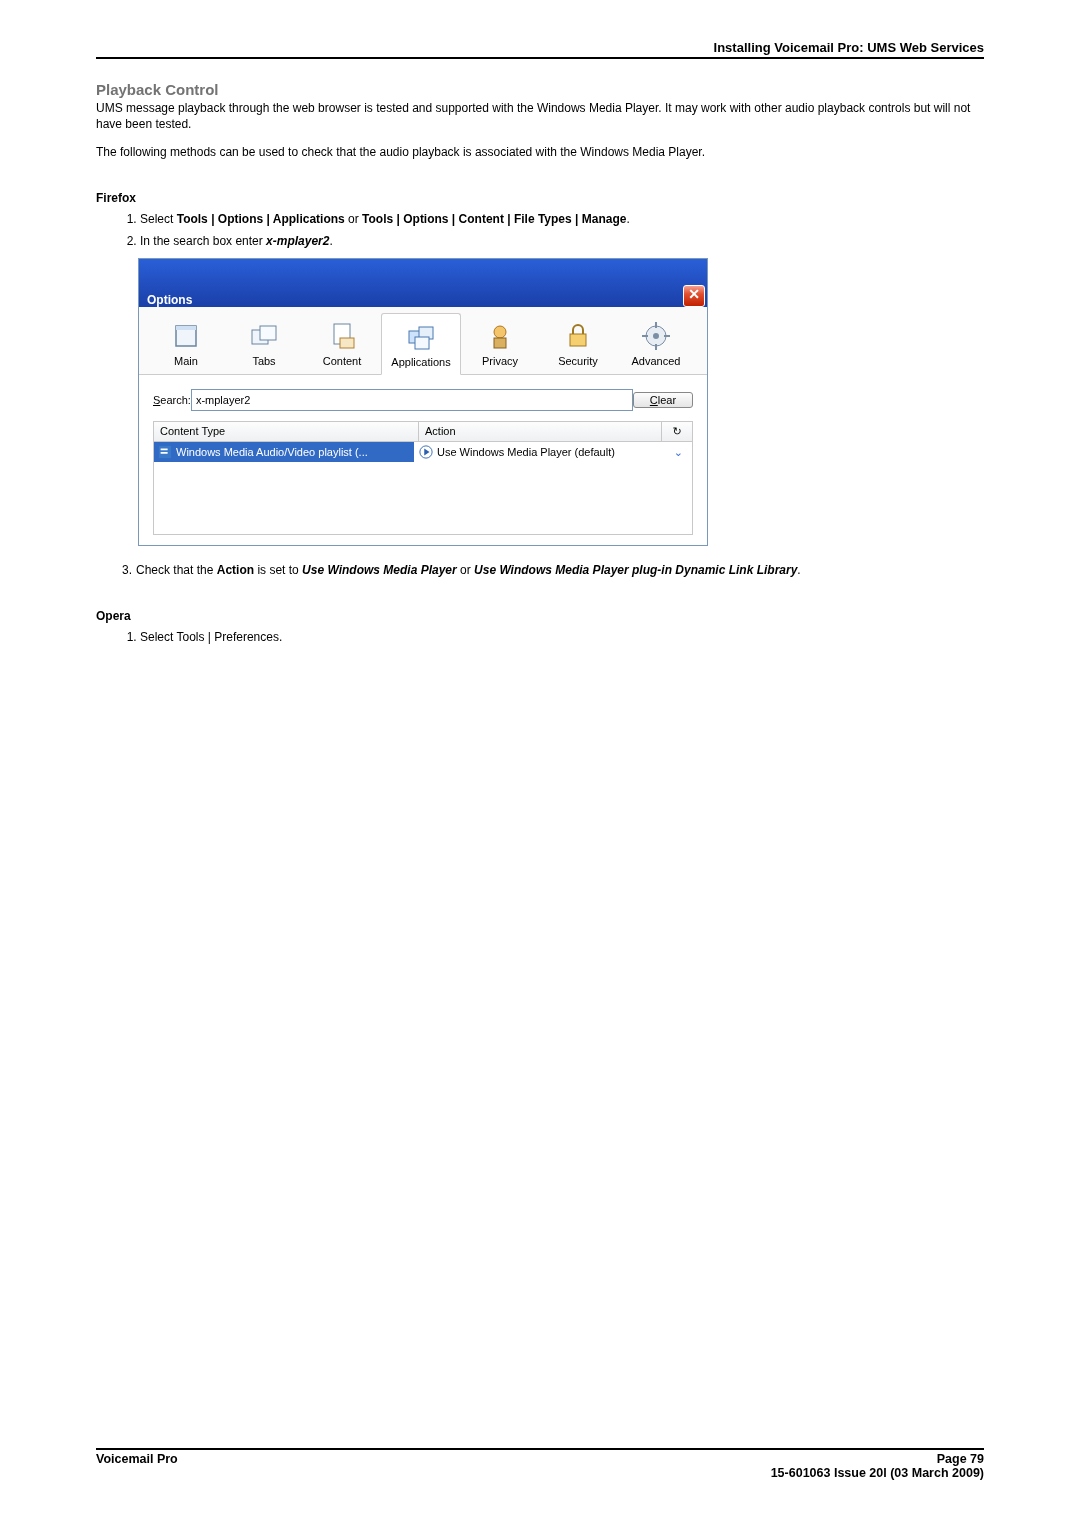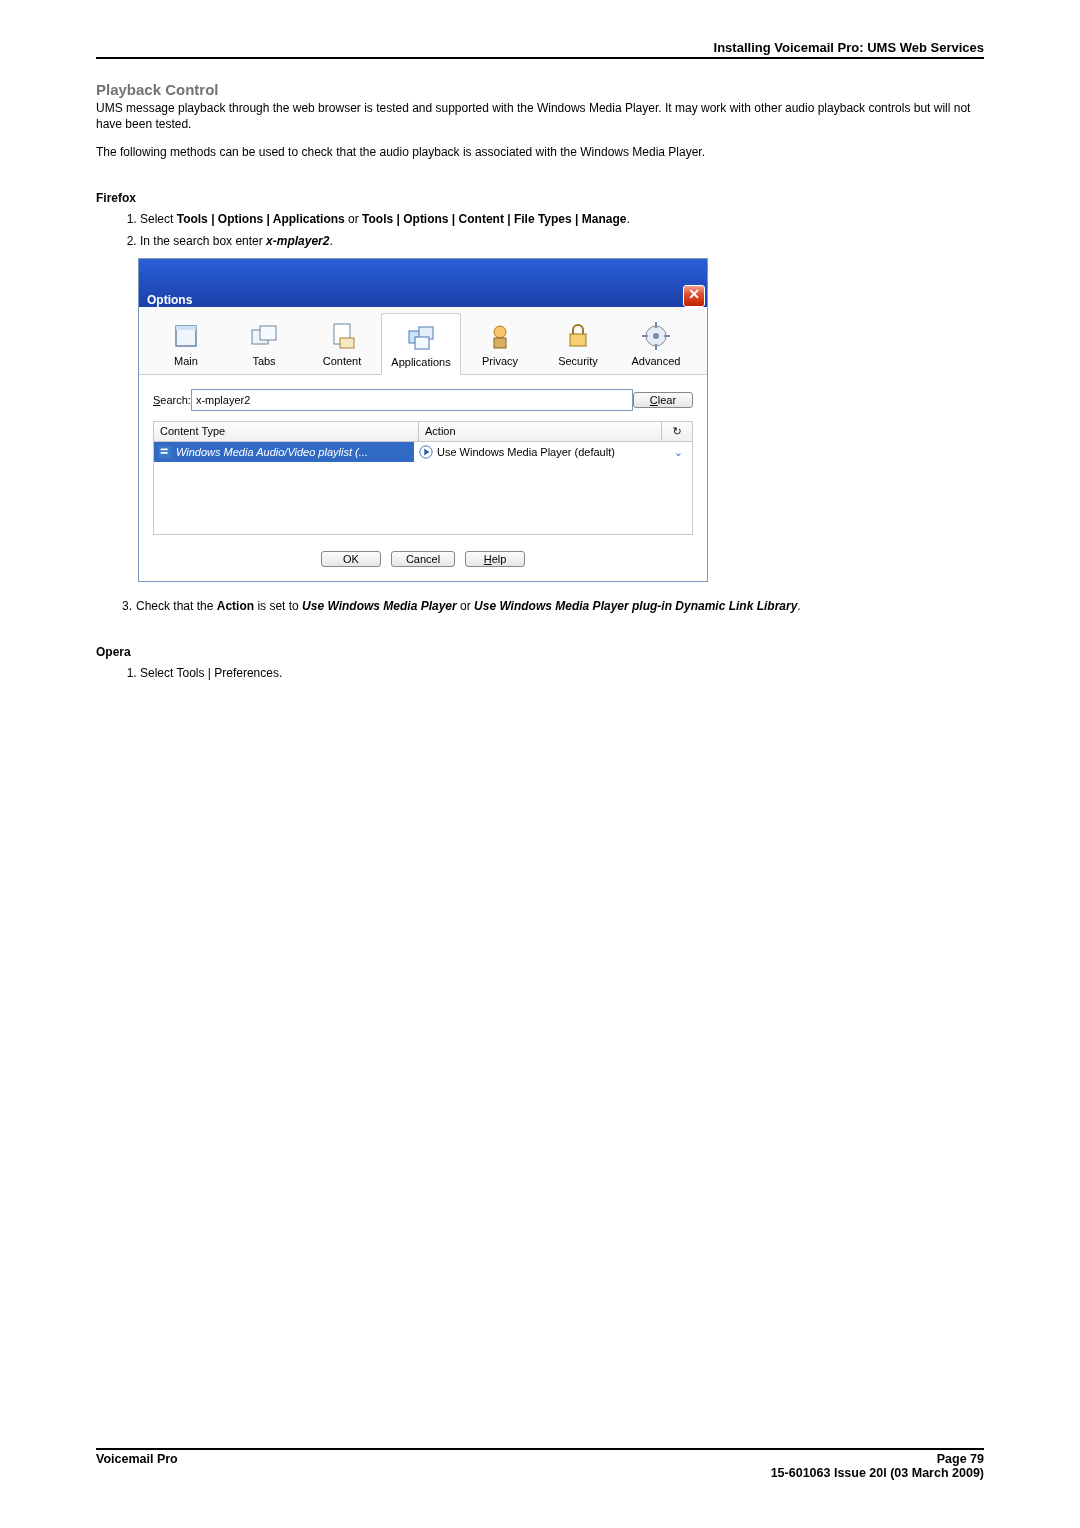--- a/index.html
+++ b/index.html
@@ -152,21 +152,21 @@
     background: #fff;
     font-size: 11px;
   }
   .row-sel {
     display: flex;
     background: #316ac5;
     color: #fff;
     align-items: center;
   }
   .row-sel .rcell { padding: 2px 4px; }
-  .rc-type { width: 252px; display:flex; align-items:center; gap:4px;font-style:italic; }
+  .rc-type { width: 252px; display:flex; align-items:center; gap:4px; }
   .rc-action { flex:1; display:flex; align-items:center; gap:4px; background:#fff; color:#000; border:1px solid #fff; }
   .rc-action .chev { margin-left:auto; color:#3a6fd8; padding:0 4px; }
   .mini-icon { width:14px; height:14px; }
   .dialog-buttons {
     display:flex;
     justify-content:center;
     gap:10px;
     padding: 6px 0 14px 0;
   }
   .step3 {
@@ -323,25 +323,20 @@
                     <circle cx="8" cy="8" r="7" fill="#fff" stroke="#2a60b0"></circle>
                     <polygon points="6,4 12,8 6,12" fill="#2a60b0"></polygon>
                   </svg>
                 <span>Use Windows Media Player (default)</span>
                 <span class="chev">⌄</span>
               </div>
             </div>
           </div>
         </div>
 
-        <div class="dialog-buttons">
-          <button class="winbtn">OK</button>
-          <button class="winbtn">Cancel</button>
-          <button class="winbtn"><span style="text-decoration:underline">H</span><span>elp</span></button>
-        </div>
 
       </div>
     </div>
 
     <div class="step3">
       <span class="num">3.</span><span>Check that the </span><b>Action</b><span> is set to </span><b><i>Use Windows Media Player</i></b><span> or </span><b><i>Use Windows Media Player plug-in Dynamic Link Library</i></b><span>.</span>
     </div>
 
     <div class="subhead">Opera</div>
     <ol class="steps">

